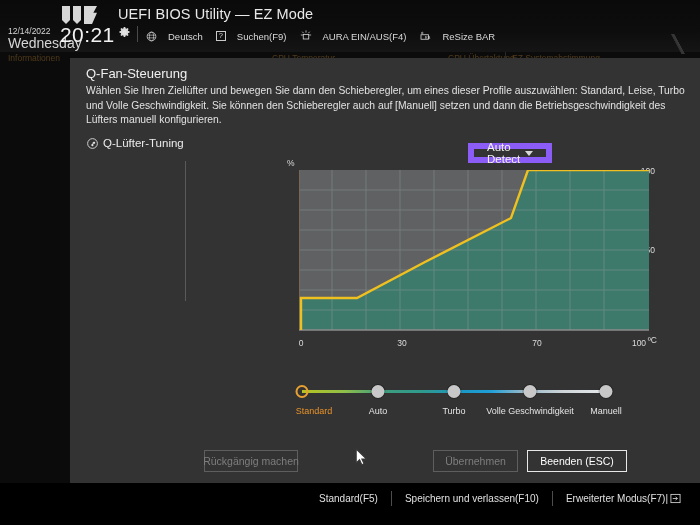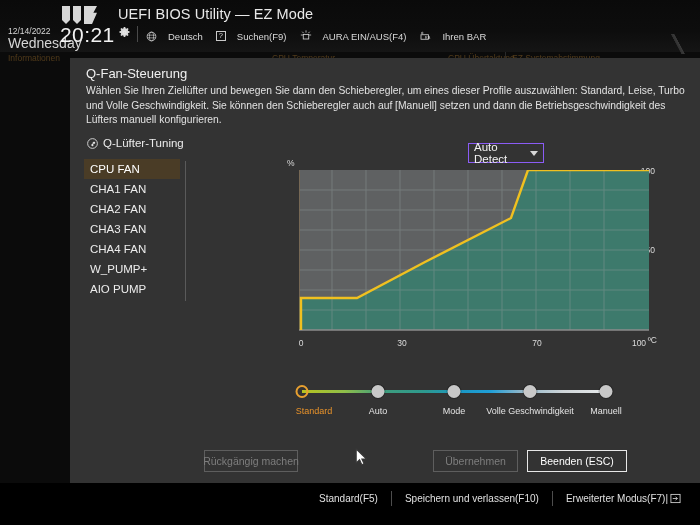--- a/index.html
+++ b/index.html
@@ -98,23 +98,23 @@
     font-size: 11.5px; color: #ececec; white-space: nowrap;
   }
   .fan-item.sel { background: #4a3c26; color: #ffffff; }
   .fan-divider {
     position: absolute; left: 115px; top: 103px; width: 1px; height: 140px;
     background: #5a5a5a;
   }
 
   
   .dropdown {
-    position: absolute; left: 398px; top: 85px; width: 76px; height: 20px;
-    border: 1px solid #8b5cf6; background: #333333;
-    display: flex; align-items: center; padding: 0 5px;
+    position: absolute; left: 398px; top: 85px; width: 84px; height: 20px;
+    border: 6px solid #8b5cf6; background: #333333;
+    display: flex; align-items: center; padding: 0 13px;
   }
   .dropdown .dd-txt { font-size: 11.5px; color: #f2f2f2; flex: 1; }
   .dd-caret { width: 0; height: 0; border-left: 4px solid transparent;
     border-right: 4px solid transparent; border-top: 5px solid #d8d8d8; }
 
   
   .chart { position: absolute; left: 145px; top: 102px; width: 440px; height: 200px; }
   .chart .pct {
     position: absolute; left: 72px; top: -2px; font-size: 8.5px; color: #dcdcdc;
   }
@@ -225,21 +225,21 @@
         </svg>
         <span>AURA EIN/AUS(F4)</span>
       </div>
 
       <div class="hdr-item">
         <svg width="12" height="12" viewBox="0 0 24 24">
           <rect x="4" y="9.5" width="15" height="9" fill="none" stroke="#d9d9d9" stroke-width="1.6"></rect>
           <circle cx="6.5" cy="6" r="1.6" fill="none" stroke="#d9d9d9" stroke-width="1.3"></circle>
           <text x="11.5" y="17" font-size="8" fill="#d9d9d9" font-family="Liberation Sans">RB</text>
         </svg>
-        <span>Ihren BAR</span>
+        <span>ReSize BAR</span>
       </div>
     </div>
     <div class="corner-slash"></div>
   </div>
 
   <div class="bgrow">
     <div class="bgcell" style="left:8px">Informationen</div>
     <div class="bgcell" style="left:272px">CPU Temperatur</div>
     <div class="bgcell" style="left:448px">CPU Übertaktung</div>
 
@@ -255,29 +255,20 @@
     <div class="qtune">
       <svg class="qtune-ic" viewBox="0 0 24 24">
         <circle cx="12" cy="12" r="9" fill="none" stroke="#e3e3e3" stroke-width="1.6"></circle>
         <path d="M12 12c0-4 5-4.6 5-1.2 0 2-2.3 2.6-5 1.2z" fill="#e3e3e3"></path>
         <path d="M12 12c3.4 2 1.6 6.6-1.2 4.8-1.7-1.1-1.3-3.4 1.2-4.8z" fill="#e3e3e3"></path>
         <path d="M12 12c-3.4-2-0.6-6 2-3.9 1.6 1.3.6 3.4-2 3.9z" fill="none"></path>
       </svg>
       <span>Q-Lüfter-Tuning</span>
     </div>
 
-    <div class="fanlist">
-      <div class="fan-item sel">CPU FAN</div>
-      <div class="fan-item">CHA1 FAN</div>
-      <div class="fan-item">CHA2 FAN</div>
-      <div class="fan-item">CHA3 FAN</div>
-      <div class="fan-item">CHA4 FAN</div>
-      <div class="fan-item">W_PUMP+</div>
-      <div class="fan-item">AIO PUMP</div>
-    </div>
     <div class="fan-divider"></div>
 
     <div class="dropdown">
       <span class="dd-txt">Auto Detect</span>
       <span class="dd-caret"></span>
     </div>
 
     <div class="chart">
       <div class="pct">%</div>
       <div class="celsius">ºC</div>
@@ -333,21 +324,21 @@
       <div class="track"></div>
 
       <div class="knob active" style="left:72px"></div>
       <div class="knob" style="left:148px"></div>
       <div class="knob" style="left:224px"></div>
       <div class="knob" style="left:300px"></div>
       <div class="knob" style="left:376px"></div>
 
       <div class="knob-lab active" style="left:72px">Standard</div>
       <div class="knob-lab" style="left:148px">Auto</div>
-      <div class="knob-lab" style="left:224px">Mode</div>
+      <div class="knob-lab" style="left:224px">Turbo</div>
       <div class="knob-lab" style="left:300px">Volle Geschwindigkeit</div>
       <div class="knob-lab" style="left:376px">Manuell</div>
     </div>
 
     <div class="dbtn" style="left:134px; top:392px; width:94px">Rückgängig machen</div>
     <div class="dbtn" style="left:363px; top:392px; width:85px">Übernehmen</div>
     <div class="dbtn enabled" style="left:457px; top:392px; width:100px">Beenden (ESC)</div>
   </div>
 
   <svg class="cursor" viewBox="0 0 12 17">

